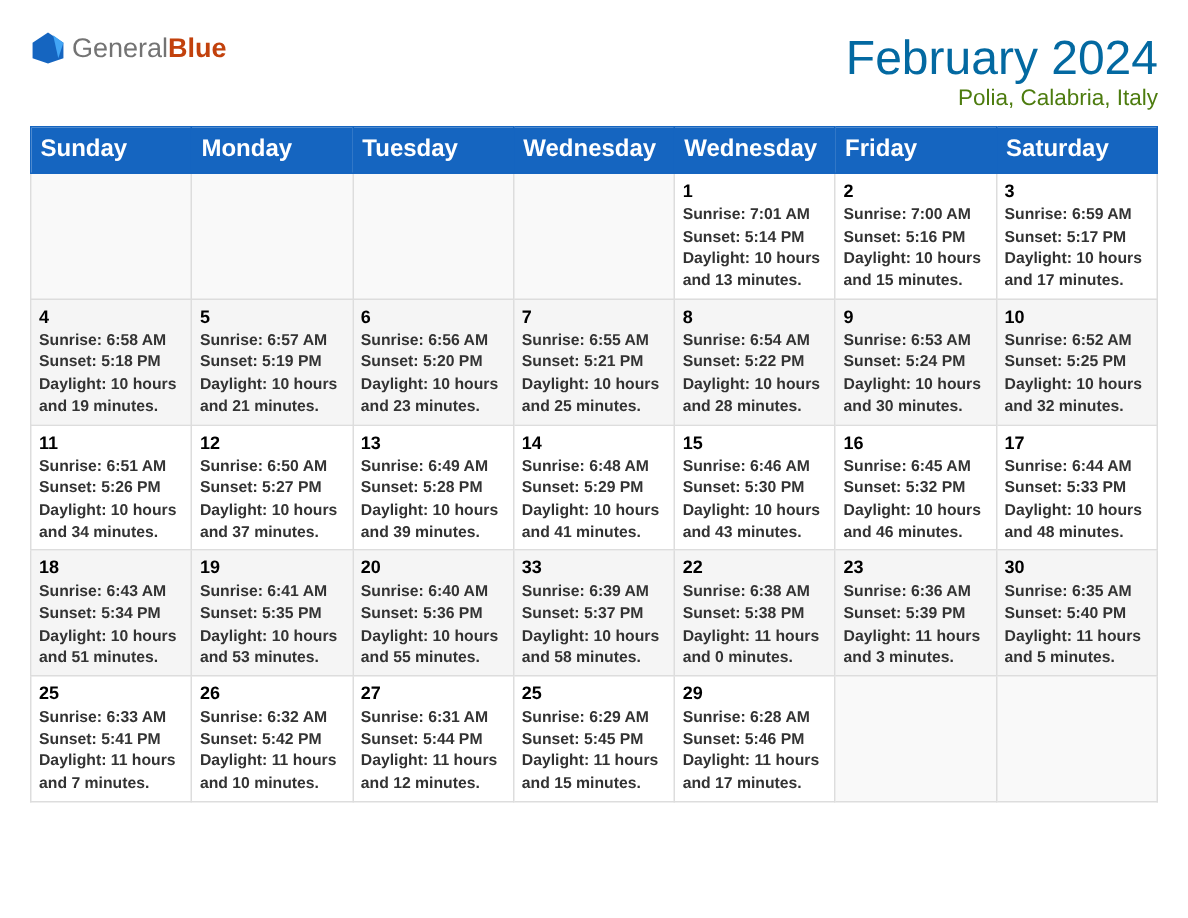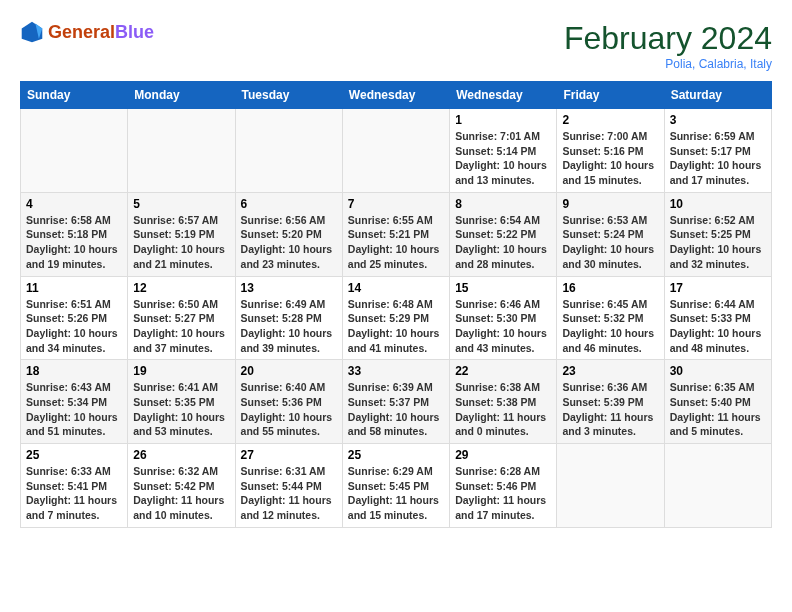--- a/index.html
+++ b/index.html
@@ -16,58 +16,58 @@
       align-items: flex-start;
       margin-bottom: 10px;
     }
     .logo {
       display: flex;
       align-items: center;
       gap: 4px;
     }
     .logo-text-general {
       font-size: 18px;
-      font-weight: bold;
-      color: #c2410c;
+      font-weight: normal;
+      color: #737373;
     }
     .logo-text-blue {
       font-size: 18px;
       font-weight: bold;
-      color: #8b5cf6;
+      color: #c2410c;
     }
     .logo-icon {
       width: 24px;
       height: 24px;
     }
     .title-section {
       text-align: right;
     }
     .main-title {
       font-size: 32px;
       font-weight: normal;
-      color: #14532d;
+      color: #0369a1;
     }
     .subtitle {
-      font-size: 12px;
-      color: #3b82f6;
+      font-size: 15px;
+      color: #4d7c0f;
     }
     table {
       width: 100%;
       border-collapse: collapse;
       font-size: 11px;
     }
     thead tr {
       background-color: #1565c0;
       color: #fff;
     }
     thead th {
       padding: 6px 6px;
       text-align: left;
       font-weight: bold;
-      font-size: 12px;
+      font-size: 16px;
       border: 1px solid #1565c0;
     }
     tbody tr {
       border-bottom: 1px solid #ccc;
     }
     tbody td {
       border: 1px solid #ddd;
       padding: 4px 5px;
       vertical-align: top;
       width: calc(100% / 7);

